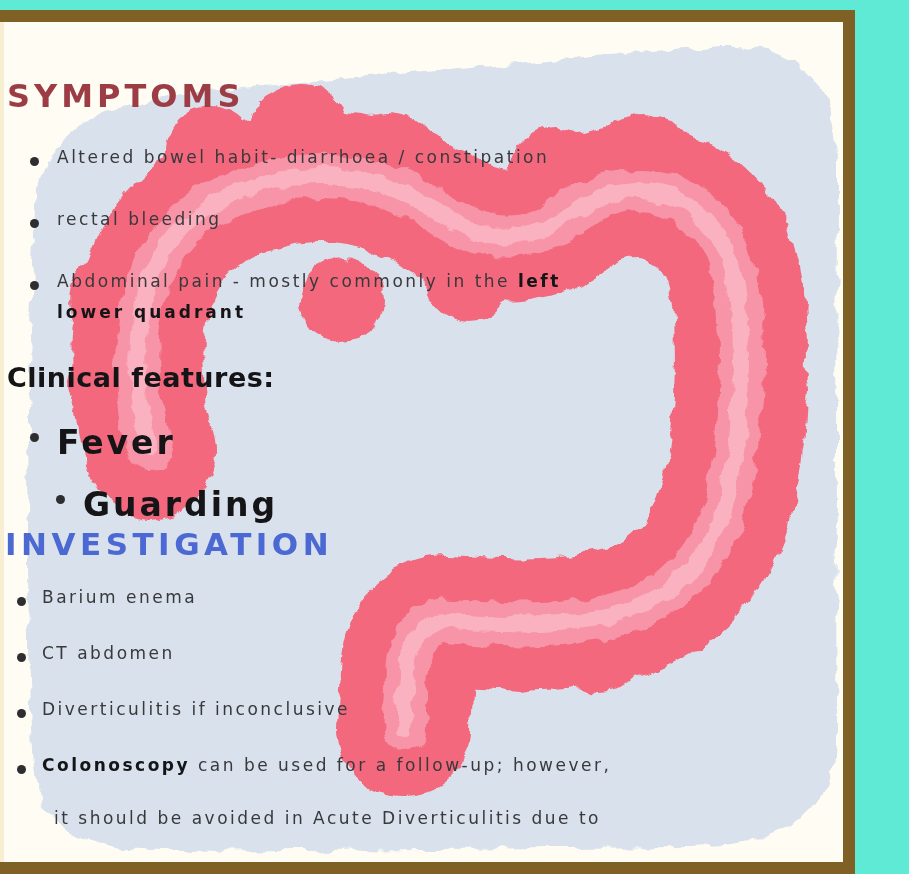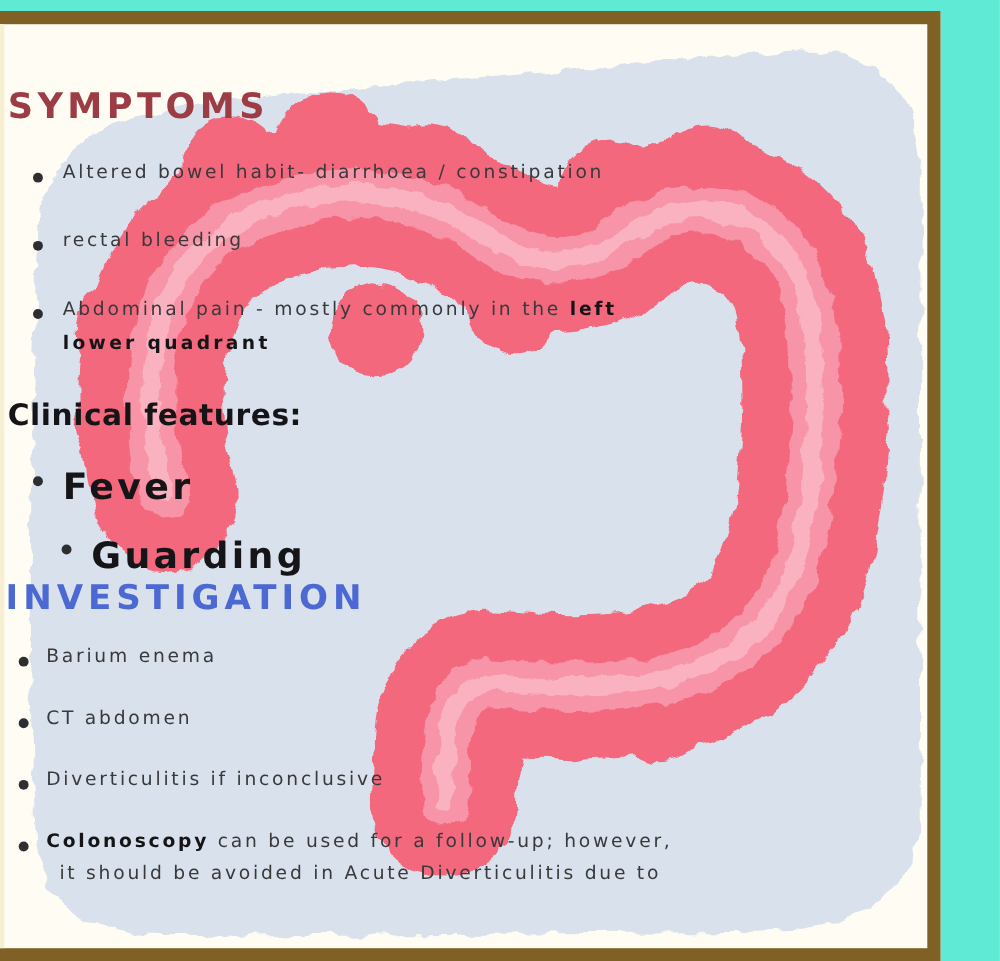--- a/index.html
+++ b/index.html
@@ -164,15 +164,15 @@
   </div>
   <div class="txt body-line li-inv" style="left:17px;top:700px;">
     <span class="dot"></span>
     <span>Diverticulitis if inconclusive</span>
   </div>
 
   <div class="txt body-line li-inv" style="left:17px;top:756px;">
     <span class="dot"></span>
     <span class="b">Colonoscopy</span><span> can be used for a follow-up; however,</span>
   </div>
-  <div class="txt body-line" style="left:42px;top:785px;padding-left:12px;">it should be avoided in Acute Diverticulitis due to</div>
+  <div class="txt body-line" style="left:42px;top:809px;padding-left:12px;">it should be avoided in Acute Diverticulitis due to</div>
 
 </div>
 
 </body></html>

